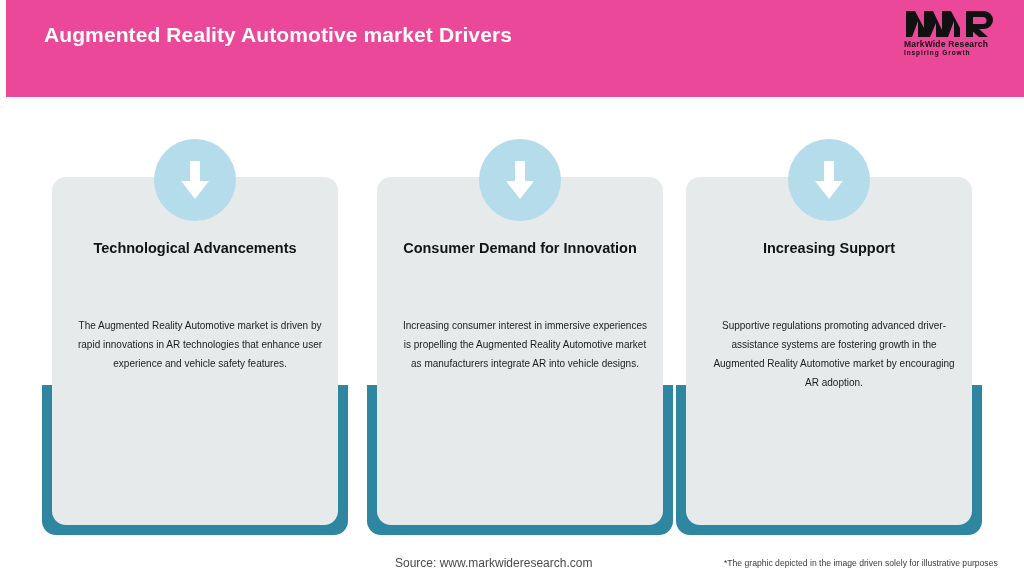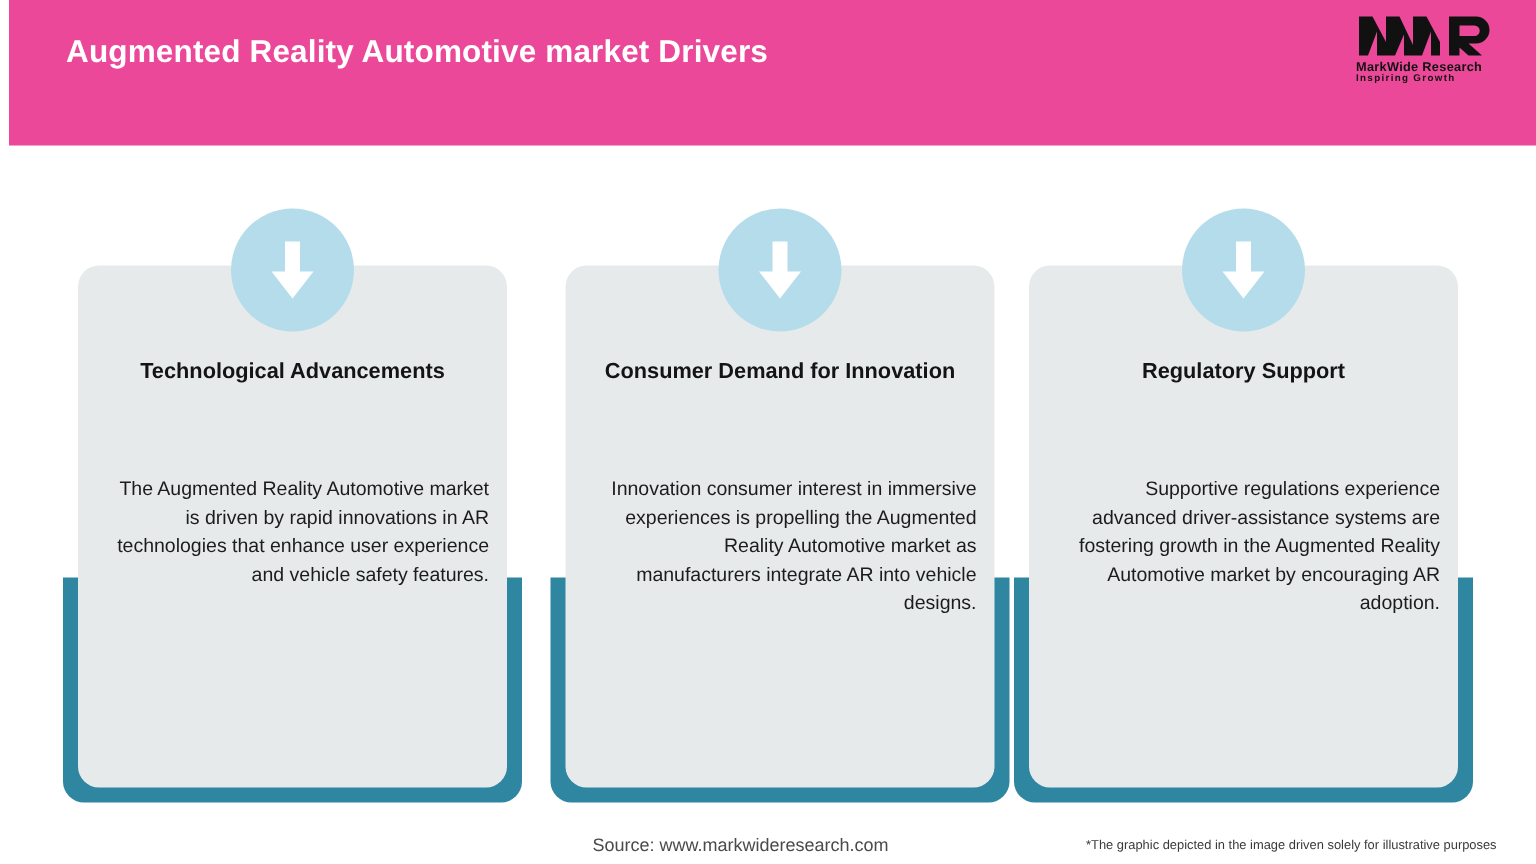--- a/index.html
+++ b/index.html
@@ -133,24 +133,24 @@
     color: #141414;
     line-height: 22px;
     z-index: 2;
   }
 
   .card-text {
     position: absolute;
     top: 139px;
     left: 22px;
     width: 252px;
-    font-size: 13px;
+    font-size: 10px;
     color: #1c1c1c;
     line-height: 19px;
-    text-align: right;
+    text-align: center;
     z-index: 2;
   }
 
   
   .footer-source {
     position: absolute;
     left: 395px;
     top: 556px;
     font-size: 12px;
     font-weight: normal;
@@ -200,34 +200,34 @@
       <svg width="34" height="42" viewBox="0 0 34 42" aria-hidden="true">
         <polygon points="12,2 22,2 22,22 31,22 17,40 3,22 12,22" fill="#ffffff"></polygon>
       </svg>
     </div>
   </div>
 
   <div class="card-wrap c2">
     <div class="card-bracket"></div>
     <div class="card-body">
       <div class="card-title">Consumer Demand for Innovation</div>
-      <div class="card-text">Innovation consumer interest in immersive experiences is propelling the Augmented Reality Automotive market as manufacturers integrate AR into vehicle designs.</div>
+      <div class="card-text">Increasing consumer interest in immersive experiences is propelling the Augmented Reality Automotive market as manufacturers integrate AR into vehicle designs.</div>
     </div>
     <div class="card-icon">
       <svg width="34" height="42" viewBox="0 0 34 42" aria-hidden="true">
         <polygon points="12,2 22,2 22,22 31,22 17,40 3,22 12,22" fill="#ffffff"></polygon>
       </svg>
     </div>
   </div>
 
   <div class="card-wrap c3">
     <div class="card-bracket"></div>
     <div class="card-body">
-      <div class="card-title">Regulatory Support</div>
-      <div class="card-text">Supportive regulations experience advanced driver-assistance systems are fostering growth in the Augmented Reality Automotive market by encouraging AR adoption.</div>
+      <div class="card-title">Increasing Support</div>
+      <div class="card-text">Supportive regulations promoting advanced driver-assistance systems are fostering growth in the Augmented Reality Automotive market by encouraging AR adoption.</div>
     </div>
     <div class="card-icon">
       <svg width="34" height="42" viewBox="0 0 34 42" aria-hidden="true">
         <polygon points="12,2 22,2 22,22 31,22 17,40 3,22 12,22" fill="#ffffff"></polygon>
       </svg>
     </div>
   </div>
 
 </div>
 

